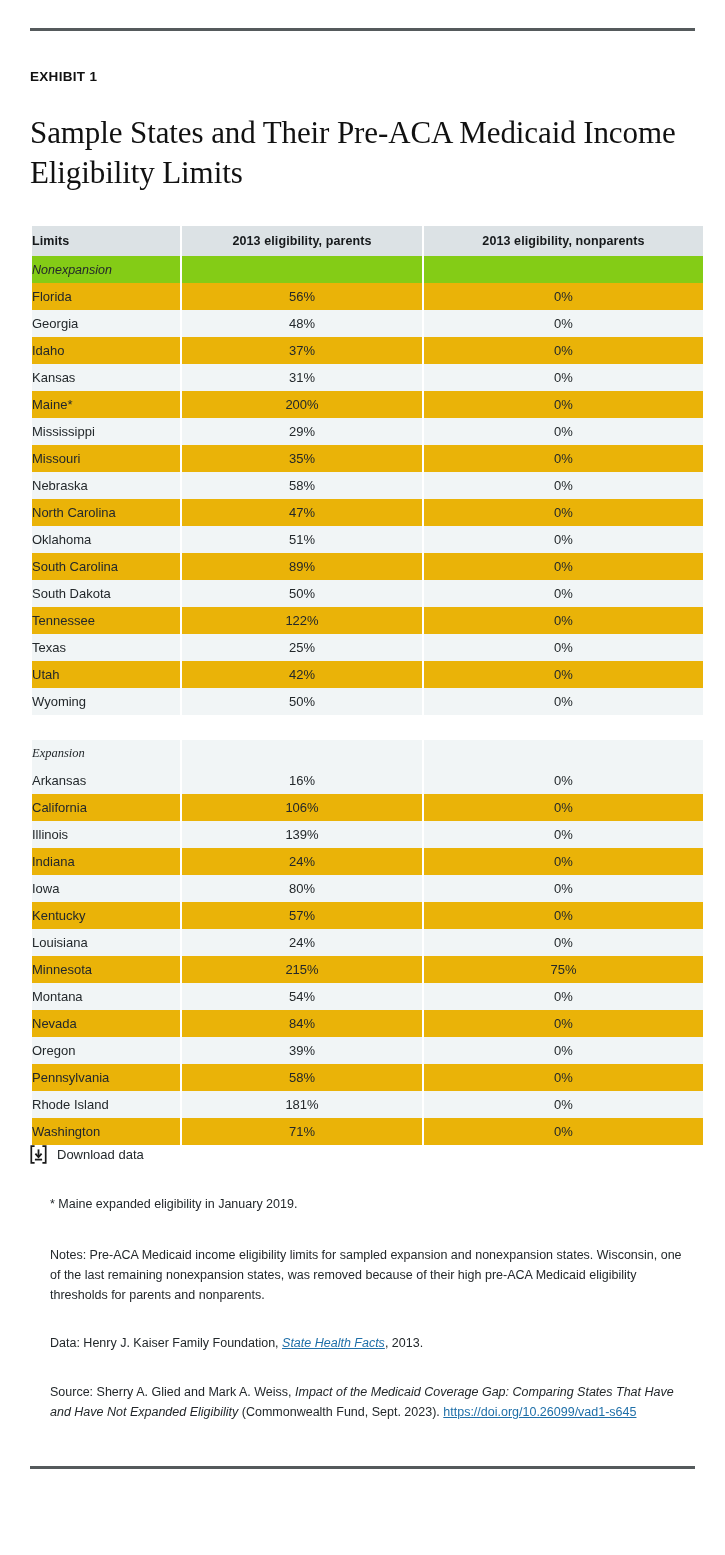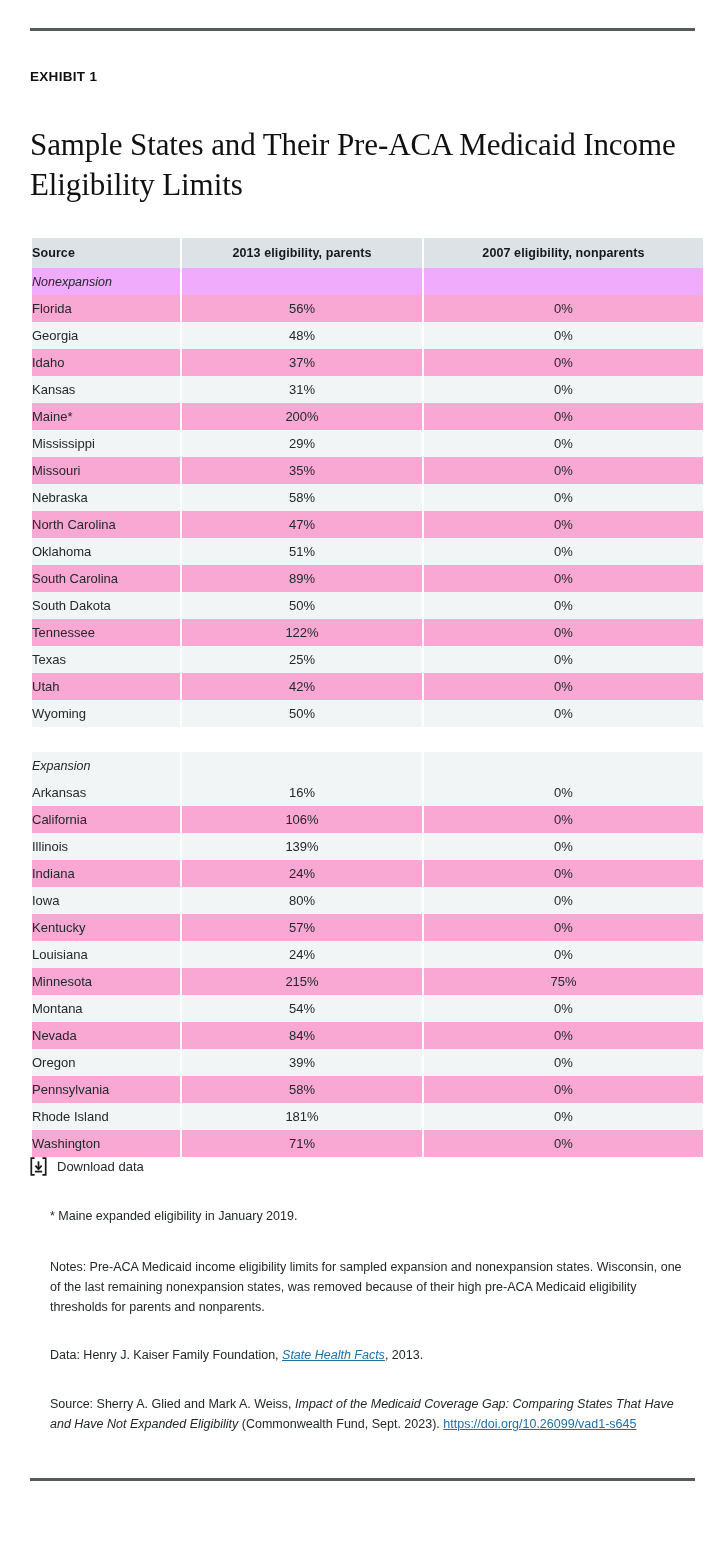--- a/index.html
+++ b/index.html
@@ -28,21 +28,21 @@
     color: #111;
     margin-top: 38px;
   }
 
   .exhibit-title {
     font-family: "Liberation Serif", serif;
     font-size: 31px;
     line-height: 1.28;
     font-weight: normal;
     color: #111;
-    margin-top: 41px;
+    margin-top: 29px;
     margin-bottom: 0;
     letter-spacing: -0.1px;
   }
 
   table.data-table {
     width: 100%;
     border-collapse: separate;
     border-spacing: 2px 0;
     margin-top: 34px;
     table-layout: fixed;
@@ -65,29 +65,29 @@
   }
   th.h-state { text-align: left; padding-left: 10px; }
   th.h-parents, th.h-nonparents { text-align: center; }
 
   tbody tr { height: 27px; }
   tbody td { font-size: 13px; color: #23282b; }
   td.cell-state { text-align: left; padding-left: 10px; }
   td.cell-num { text-align: center; }
 
   tr.row-shade td { background: #f1f5f6; }
-  tr.row-plain td { background: #f9a8d4; }
+  tr.row-plain td { background: #eab308; }
 
   tr.section-row td {
     font-style: italic;
     font-size: 12.5px;
     color: #23282b;
   }
-  tr.section-row.shaded td { background: #f1f5f6; }
-  tr.section-row.plain td { background: #f0abfc; }
+  tr.section-row.shaded td { background: #f1f5f6; font-family: Liberation Serif, serif; }
+  tr.section-row.plain td { background: #84cc16; }
 
   tr.spacer-row { height: 25px; }
   tr.spacer-row td { background: #ffffff; }
 
   .download-row {
     display: flex;
     align-items: center;
     gap: 10px;
     margin-top: 0;
     cursor: pointer;
@@ -125,23 +125,23 @@
   <h1 class="exhibit-title">Sample States and Their Pre-ACA Medicaid Income Eligibility Limits</h1>
 
   <table class="data-table">
     <colgroup>
       <col class="c-state">
         <col class="c-parents">
         <col class="c-nonparents">
     </colgroup>
     <thead>
       <tr>
-        <th class="h-state">Source</th>
+        <th class="h-state">Limits</th>
         <th class="h-parents">2013 eligibility, parents</th>
-        <th class="h-nonparents">2007 eligibility, nonparents</th>
+        <th class="h-nonparents">2013 eligibility, nonparents</th>
       </tr>
     </thead>
     <tbody id="table-body">
         <tr class="section-row plain">
           <td class="cell-state">Nonexpansion</td>
           <td></td>
           <td></td>
         </tr>
         <tr class="row-plain">
           <td class="cell-state">Florida</td>

